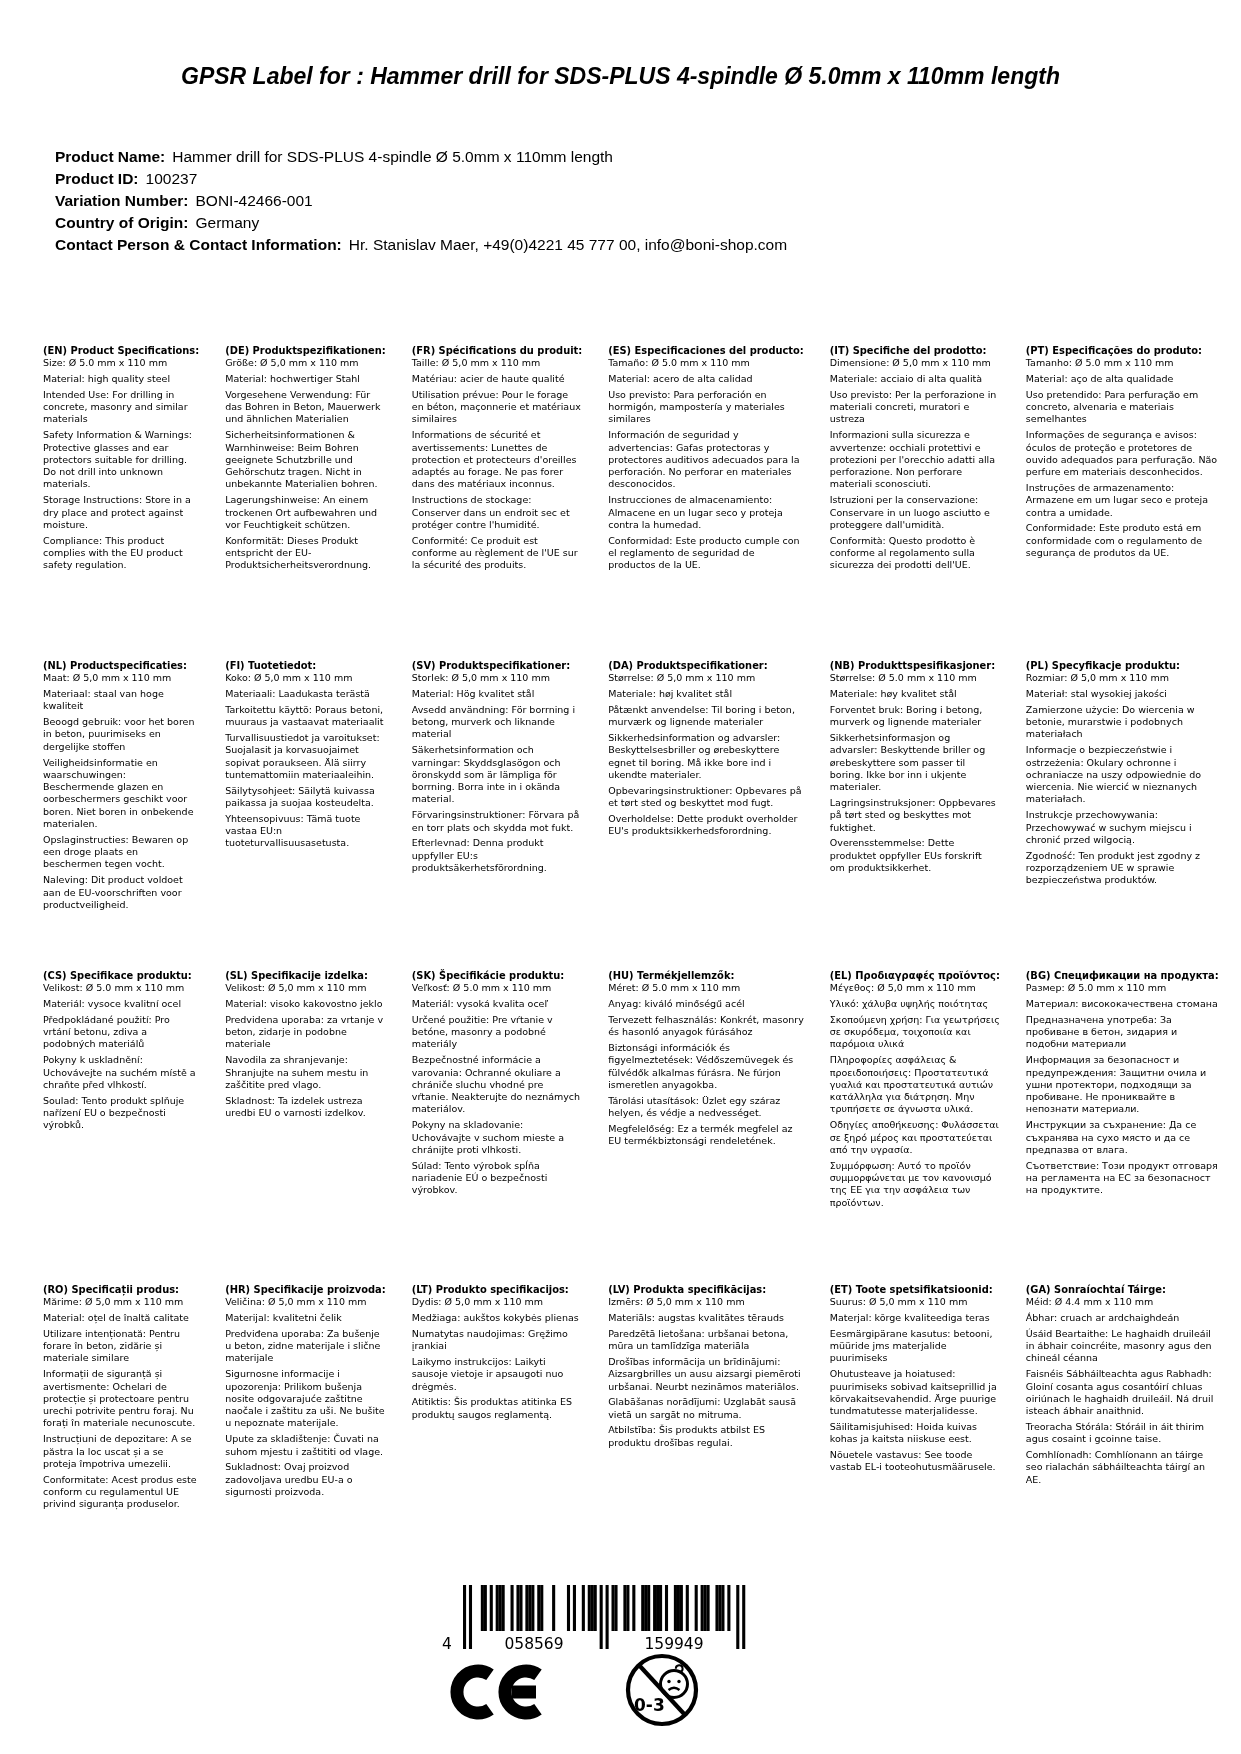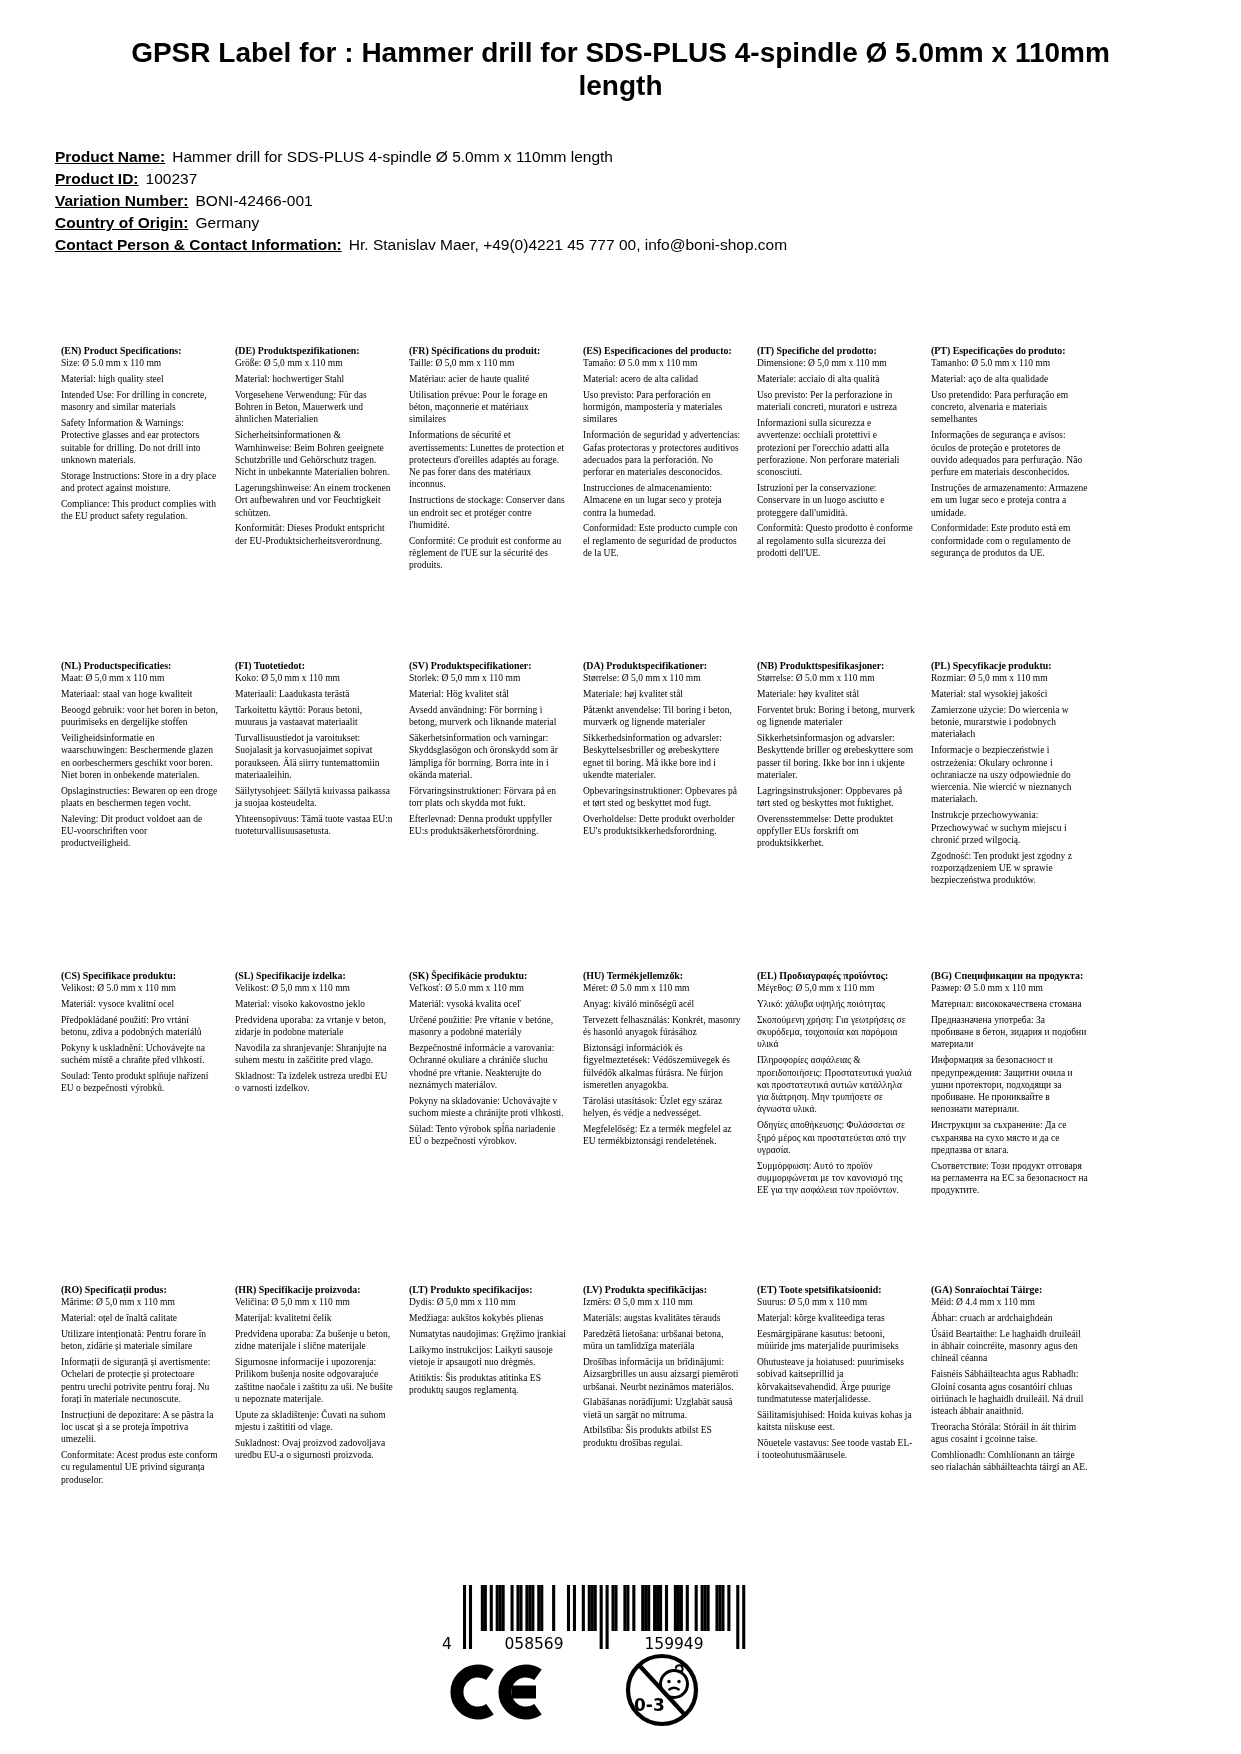--- a/index.html
+++ b/index.html
@@ -4,39 +4,38 @@
 <style>
   * { box-sizing: border-box; }
   html, body { margin: 0; padding: 0; }
   body {
     width: 1241px; height: 1754px;
     background: #ffffff; color: #000;
     position: relative; overflow: hidden;
     font-family: "DejaVu Sans", sans-serif;
   }
   .page-title {
-    position: absolute; top: 36px; left: 110px; width: 1021px;
+    position: absolute; top: 60px; left: 110px; width: 1021px;
     text-align: center;
     font-family: "Liberation Sans", sans-serif;
-    font-weight: 700; font-size: 28px; line-height: 33px;
+    font-weight: 700; font-size: 23px; line-height: 33px; font-style: italic;
   }
   .product-info {
     position: absolute; top: 146px; left: 55px;
     font-family: "Liberation Sans", sans-serif;
     font-size: 15.5px; line-height: 22px;
   }
-  .pi-label { font-weight: 700; text-decoration: underline; }
+  .pi-label { font-weight: 700; }
   .pi-value { margin-left: 7px; }
   .spec-grid {
-    position: absolute; top: 345px; left: 61px; width: 1040px;
+    position: absolute; top: 345px; left: 43px; width: 1040px;
     display: grid;
     grid-template-columns: repeat(6, 1fr);
     grid-template-rows: 315px 310px 314px auto;
-    column-gap: 4px;
-    font-family: Liberation Serif, serif;
+    column-gap: 14px;
   }
   .spec-block { font-size: 9.5px; line-height: 12.3px; padding-right: 12px; }
   .spec-heading { font-weight: 700; font-size: 9.9px; white-space: nowrap; overflow: visible; }
   .spec-block p { margin: 0 0 3.5px 0; overflow-wrap: break-word; }
   .barcode-wrap { position: absolute; left: 430px; top: 1583px; }
   .ce-wrap      { position: absolute; left: 450px; top: 1659px; }
   .age-wrap     { position: absolute; left: 622px; top: 1650px; }
   svg text { font-family: "DejaVu Sans", sans-serif; }
 </style>
 </head>

